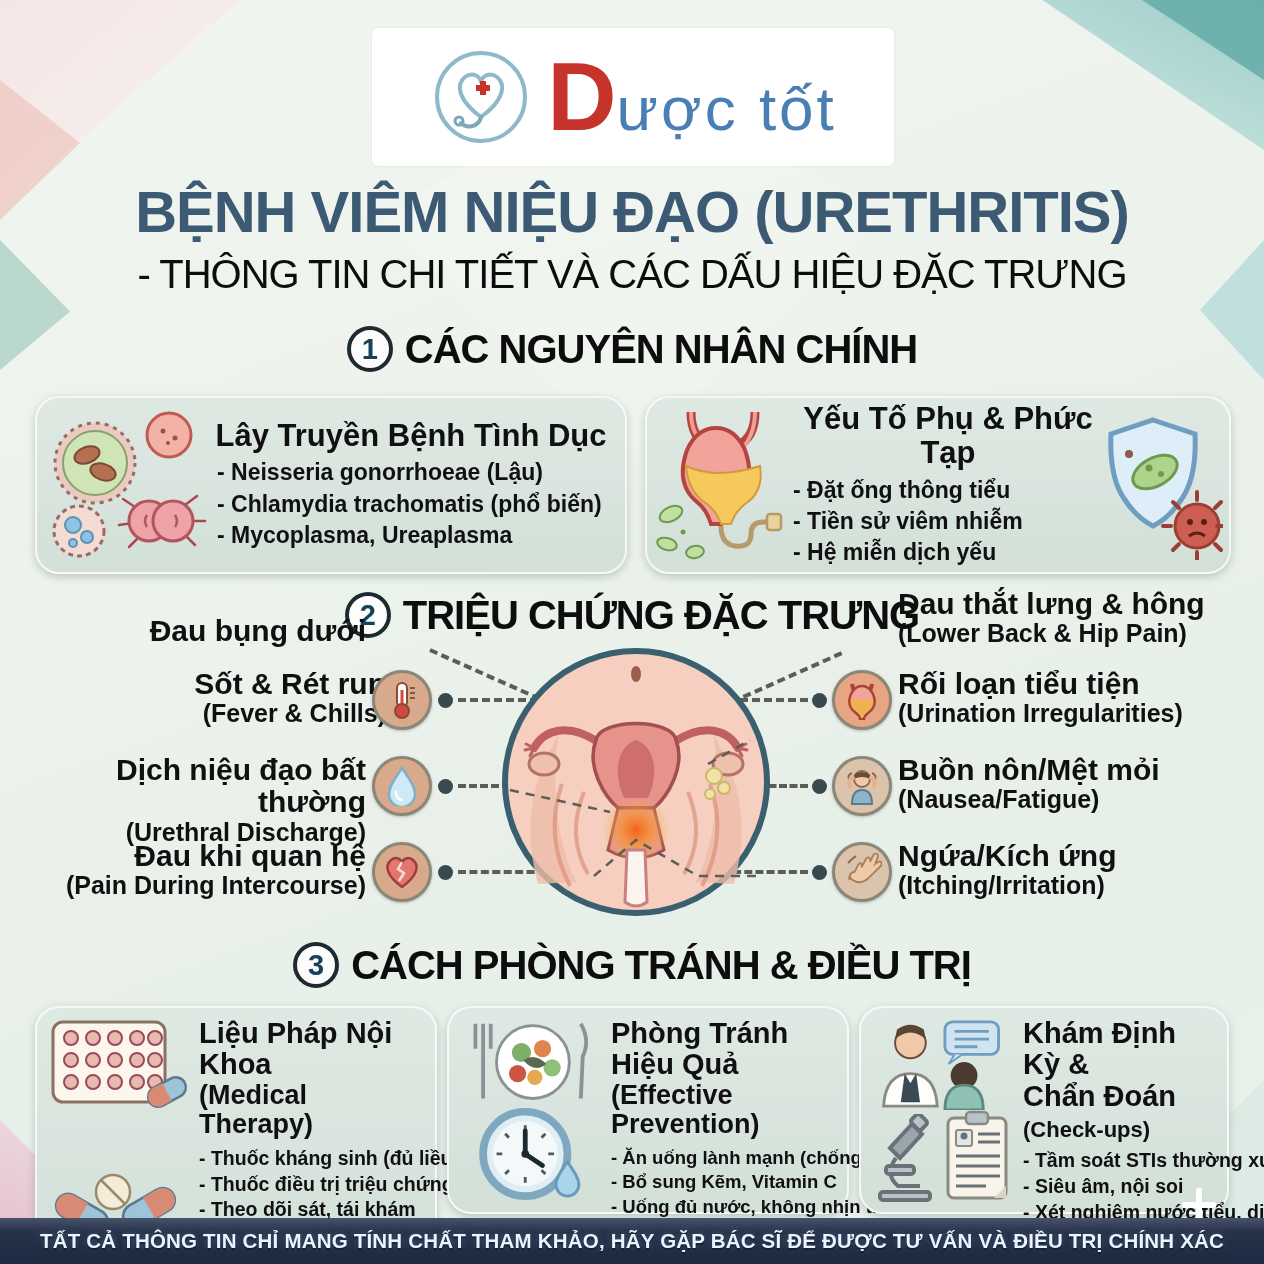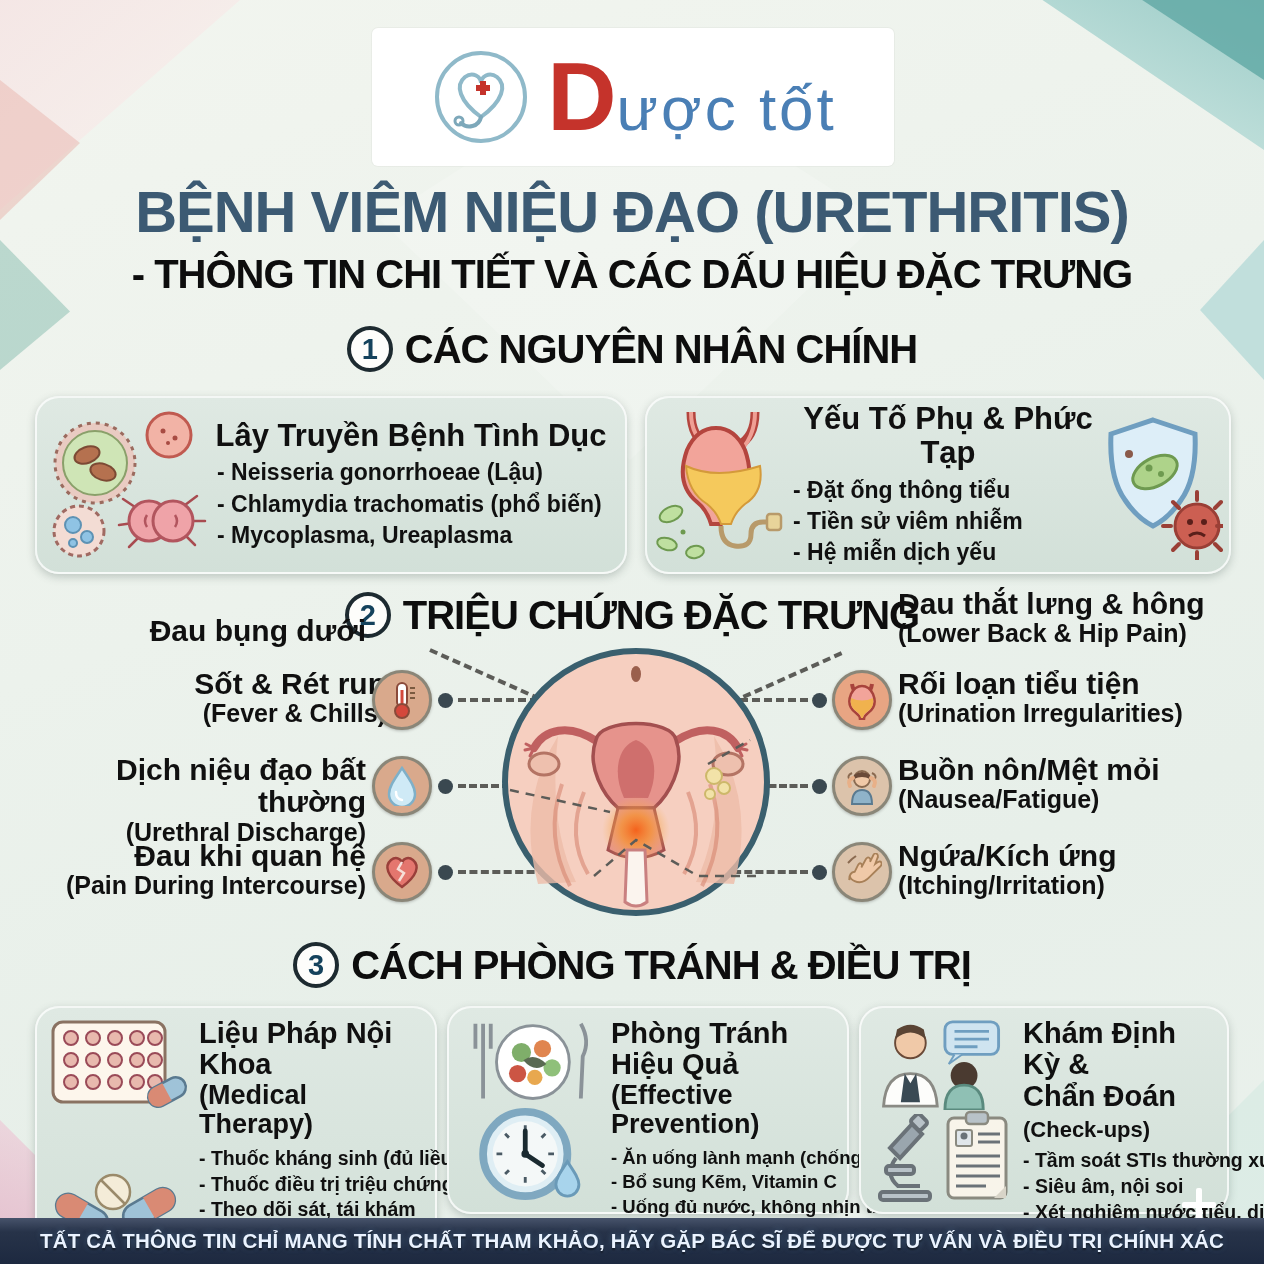--- a/index.html
+++ b/index.html
@@ -29,21 +29,21 @@
   .logo-box{position:absolute;left:372px;top:28px;width:522px;height:138px;background:#fff;border-radius:6px;
     display:flex;align-items:center;justify-content:center;gap:14px;box-shadow:0 0 0 1px rgba(0,0,0,.03);}
   .logo-text{display:flex;align-items:baseline;}
   .logo-d{font-size:96px;font-weight:600;color:#c5332b;line-height:1;}
   .logo-rest{font-size:62px;font-weight:500;color:#4a7fb5;letter-spacing:3px;line-height:1;}
 
   
   .main-title{position:absolute;left:0;top:182px;width:100%;text-align:center;
     font-size:58px;font-weight:800;letter-spacing:-1px;color:#3c5a73;line-height:1.05;}
   .sub-title{position:absolute;left:0;top:252px;width:100%;text-align:center;
-    font-size:40px;font-weight:700;letter-spacing:-1px;color:#0d0d0d;}
+    font-size:40px;font-weight:400;letter-spacing:-1px;color:#0d0d0d;}
   .sec-head{position:absolute;left:0;width:100%;display:flex;align-items:center;justify-content:center;gap:12px;}
   .sec-head .txt{font-size:40px;font-weight:800;letter-spacing:-1px;color:#0d0d0d;}
   #head-causes{top:326px;}
   #head-symptoms{top:592px;}
   #head-prevention{top:942px;}
   .numchip{width:46px;height:46px;border-radius:50%;background:#fdfdfb;border:4px solid #1d2a30;
     display:flex;align-items:center;justify-content:center;font-size:29px;font-weight:800;color:#14425c;box-sizing:border-box;}
 
   
   .card{position:absolute;background:linear-gradient(180deg,#dfe9e3,#d2e0d8);border:2px solid rgba(255,255,255,.75);

